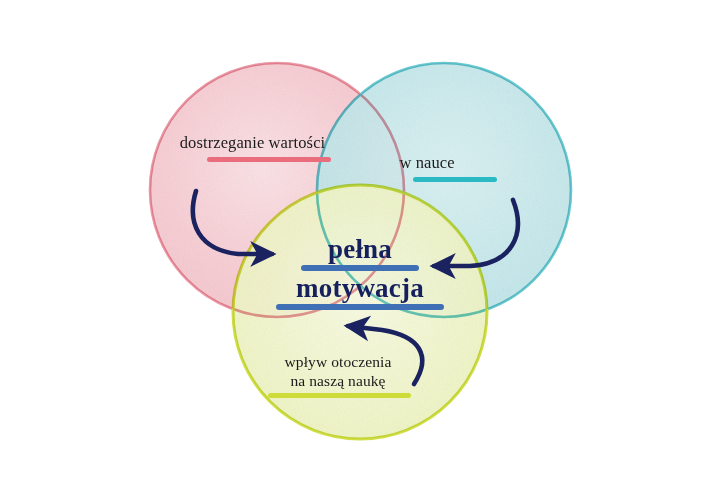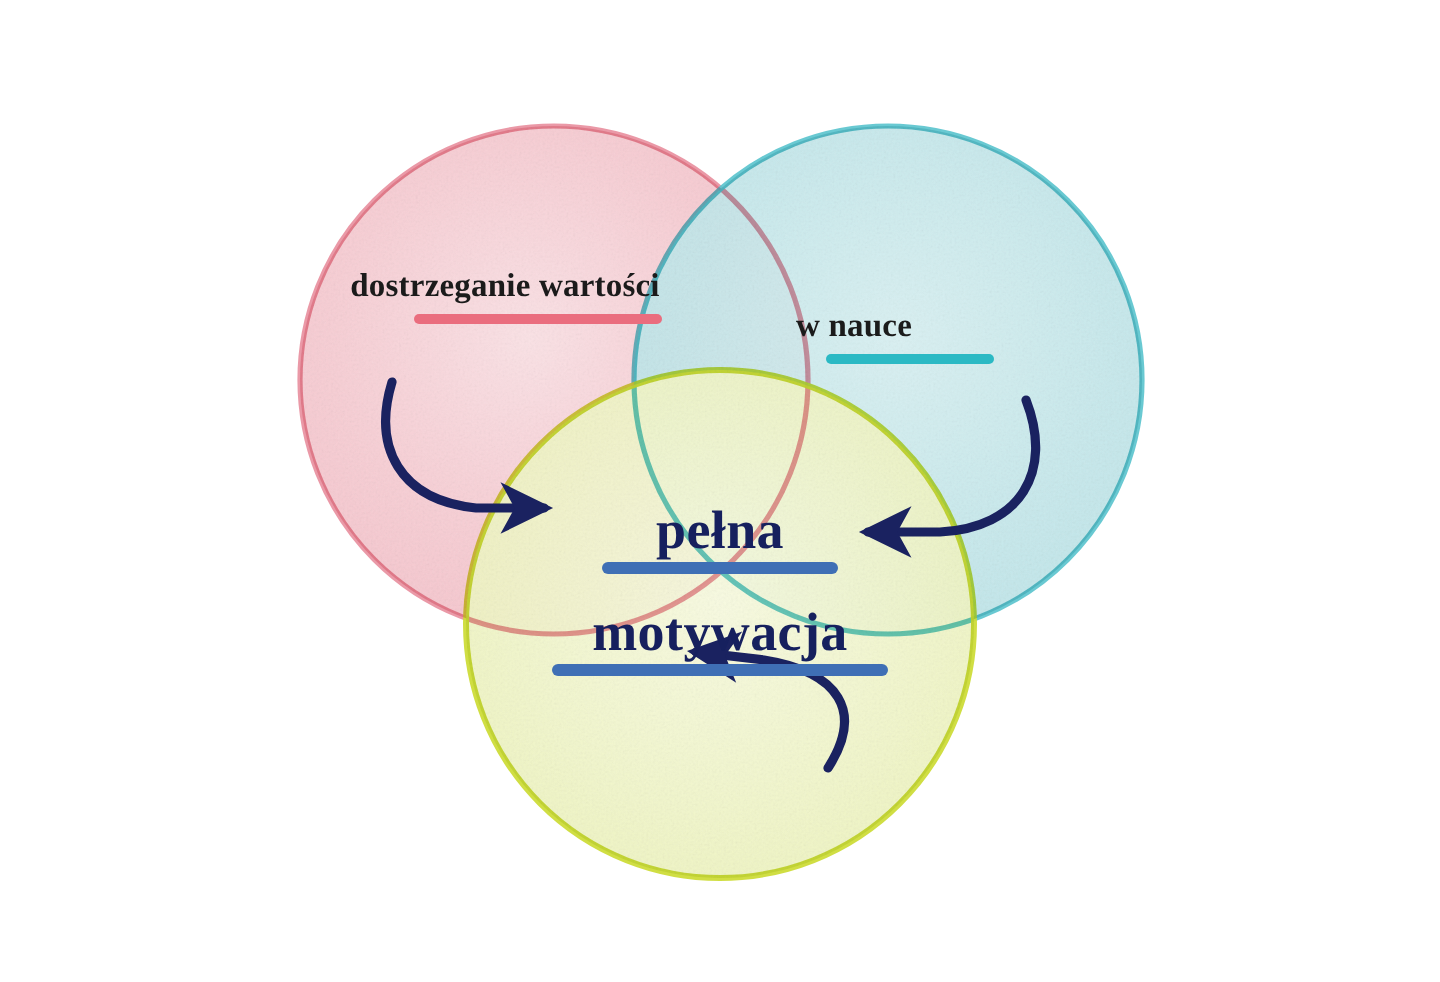--- a/index.html
+++ b/index.html
@@ -31,21 +31,20 @@
   }
 
   
   .label {
     position: absolute;
     text-align: center;
     color: #1b1b1b;
     line-height: 1.23;
     white-space: nowrap;
     letter-spacing: .1px;
-    font-weight: bold;
   }
   .label .ln {
     display: block;
   }
   .rule {
     display: block;
     height: 5px;
     border-radius: 3px;
     margin: 3px auto 0 auto;
   }
@@ -95,21 +94,20 @@
     text-align: center;
     color: #16205e;
     font-weight: bold;
     font-size: 27px;
     line-height: 1.03;
     letter-spacing: .2px;
   }
   #label-center .ln {
     display: block;
     white-space: nowrap;
-    margin-top: 16px;
   }
   #label-center .rule-center {
     display: block;
     height: 6px;
     background: #3f6fb5;
     border-radius: 3px;
     margin: 1px auto 4px auto;
   }
   #label-center .r1 { width: 118px; }
   #label-center .r2 { width: 168px; margin-bottom: 0; }
@@ -180,20 +178,25 @@
   <div class="label" id="label-value">
     <span class="ln">dostrzeganie wartości</span>
     <span class="rule" style="background: rgb(234, 109, 126);"></span>
   </div>
 
   <div class="label" id="label-efficacy">
     <span class="ln">w nauce</span>
     <span class="rule" style="background: rgb(43, 185, 196);"></span>
   </div>
 
+  <div class="label" id="label-environment">
+    <span class="ln">wpływ otoczenia</span>
+    <span class="ln">na naszą naukę</span>
+    <span class="rule" style="background: rgb(205, 220, 57);"></span>
+  </div>
 
   <div id="label-center" style="color: rgb(22, 32, 94);">
     <span class="ln">pełna</span>
     <span class="rule-center r1" style="background: rgb(63, 111, 181);"></span>
     <span class="ln">motywacja</span>
     <span class="rule-center r2" style="background: rgb(63, 111, 181);"></span>
   </div>
 
 </div>
 

